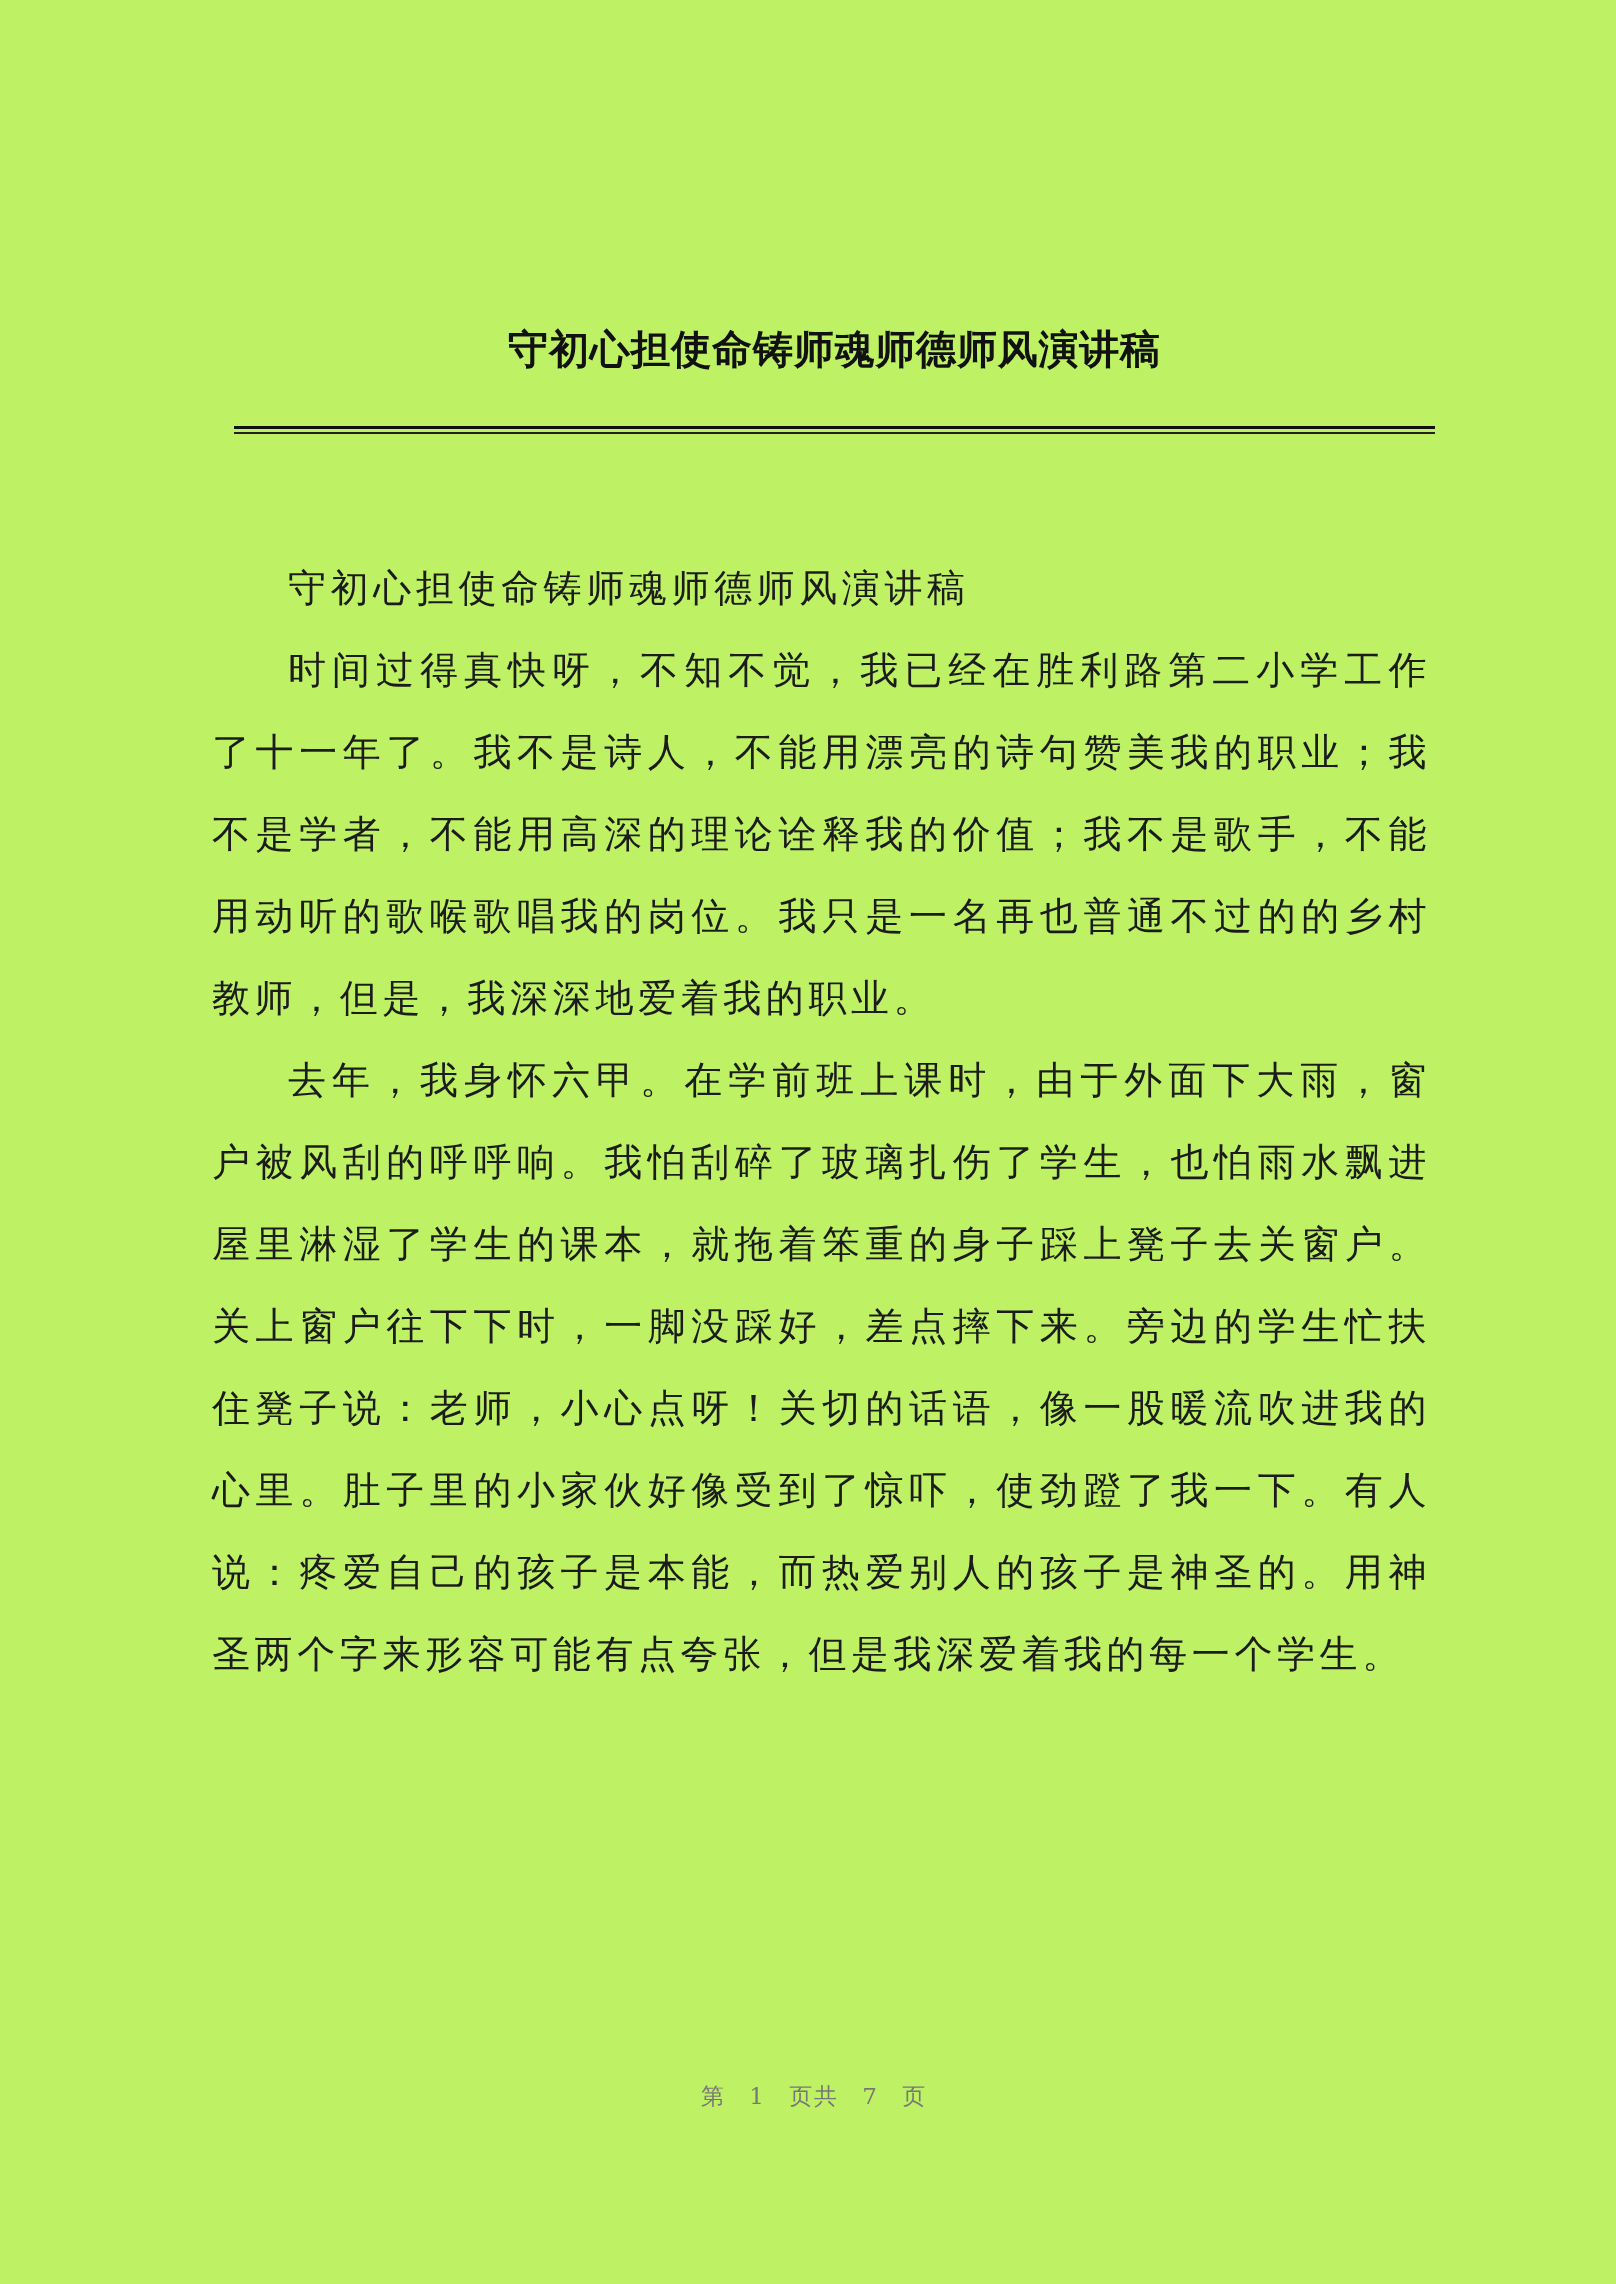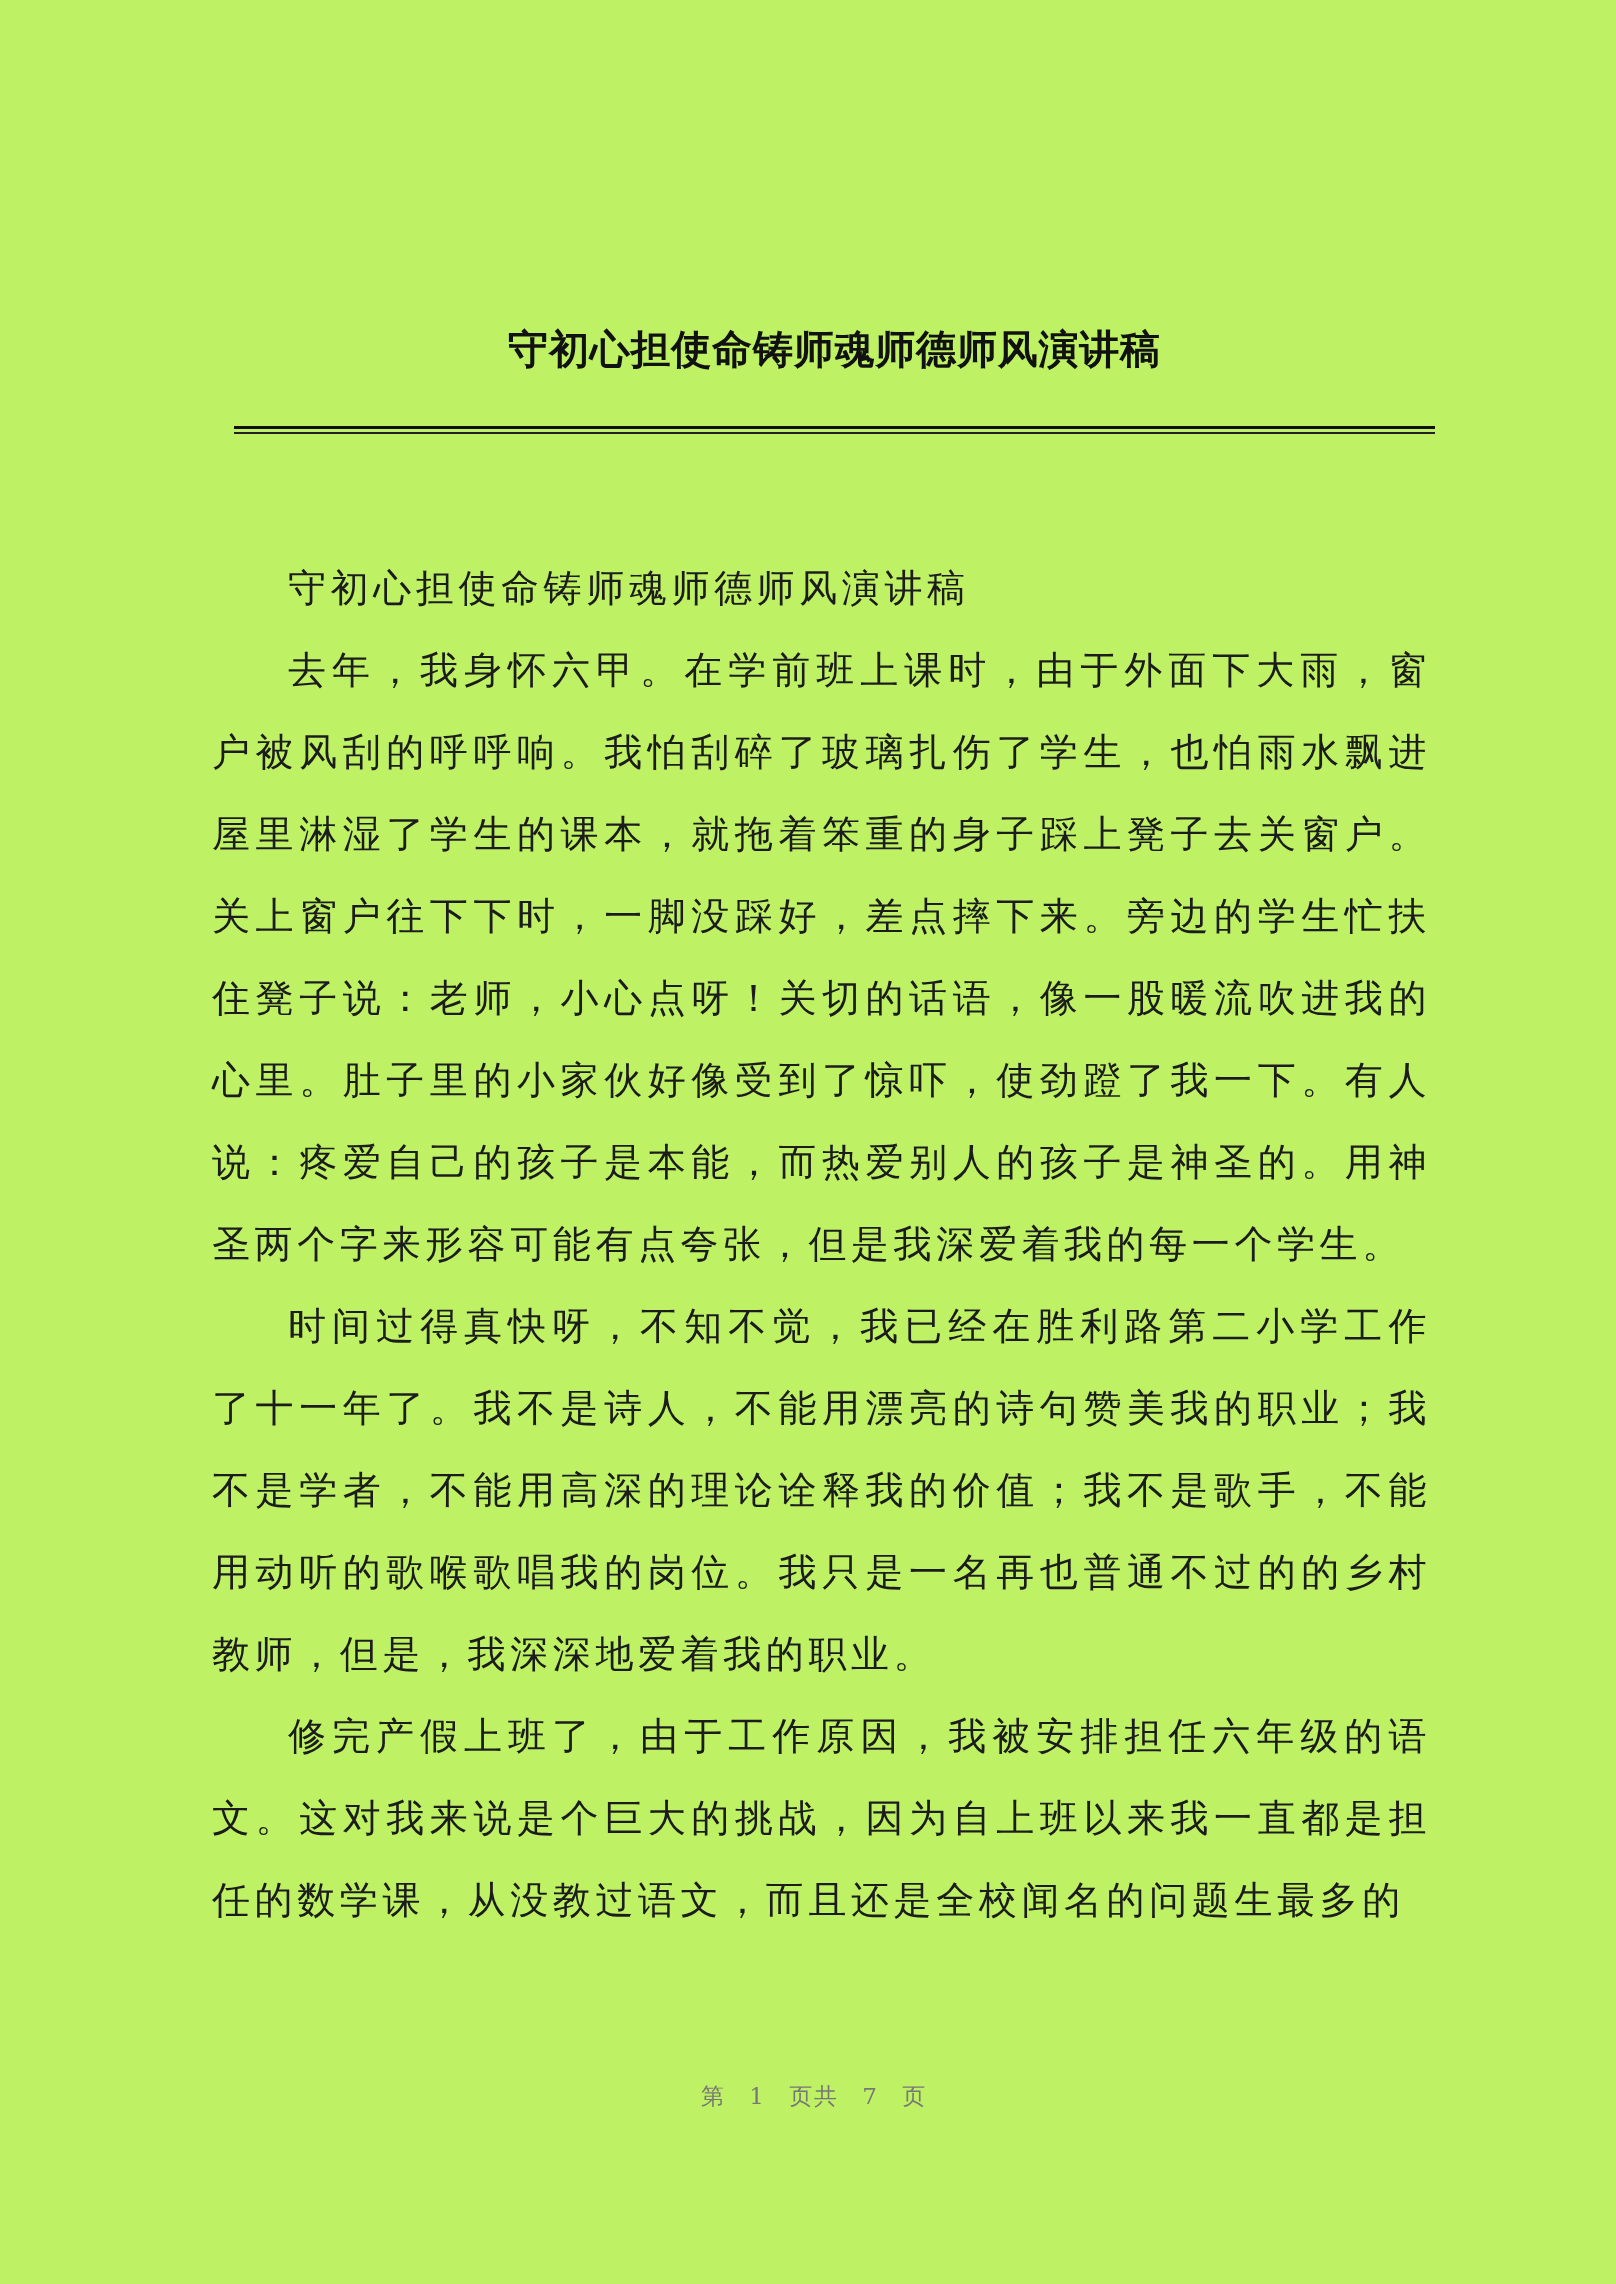--- a/index.html
+++ b/index.html
@@ -90,23 +90,22 @@
 
   <div class="doc-title">守初心担使命铸师魂师德师风演讲稿</div>
 
   <div class="title-rule">
     <div class="thick"></div>
     <div class="thin"></div>
   </div>
 
   <div class="body-text">
     <p>守初心担使命铸师魂师德师风演讲稿</p>
+    <p>时间过得真快呀，不知不觉，我已经在胜利路第二小学工作了十一年了。我不是诗人，不能用漂亮的诗句赞美我的职业；我不是学者，不能用高深的理论诠释我的价值；我不是歌手，不能用动听的歌喉歌唱我的岗位。我只是一名再也普通不过的的乡村教师，但是，我深深地爱着我的职业。</p>
     <p>去年，我身怀六甲。在学前班上课时，由于外面下大雨，窗户被风刮的呼呼响。我怕刮碎了玻璃扎伤了学生，也怕雨水飘进屋里淋湿了学生的课本，就拖着笨重的身子踩上凳子去关窗户。关上窗户往下下时，一脚没踩好，差点摔下来。旁边的学生忙扶住凳子说：老师，小心点呀！关切的话语，像一股暖流吹进我的心里。肚子里的小家伙好像受到了惊吓，使劲蹬了我一下。有人说：疼爱自己的孩子是本能，而热爱别人的孩子是神圣的。用神圣两个字来形容可能有点夸张，但是我深爱着我的每一个学生。</p>
-    <p>时间过得真快呀，不知不觉，我已经在胜利路第二小学工作了十一年了。我不是诗人，不能用漂亮的诗句赞美我的职业；我不是学者，不能用高深的理论诠释我的价值；我不是歌手，不能用动听的歌喉歌唱我的岗位。我只是一名再也普通不过的的乡村教师，但是，我深深地爱着我的职业。</p>
-    <p>修完产假上班了，由于工作原因，我被安排担任六年级的语文。这对我来说是个巨大的挑战，因为自上班以来我一直都是担任的数学课，从没教过语文，而且还是全校闻名的问题生最多的</p>
   </div>
 
   <div class="footer">
     <span>第</span><span>1</span><span>页共</span><span>7</span><span>页</span>
   </div>
 
 </div>
 
 
 </body></html>

